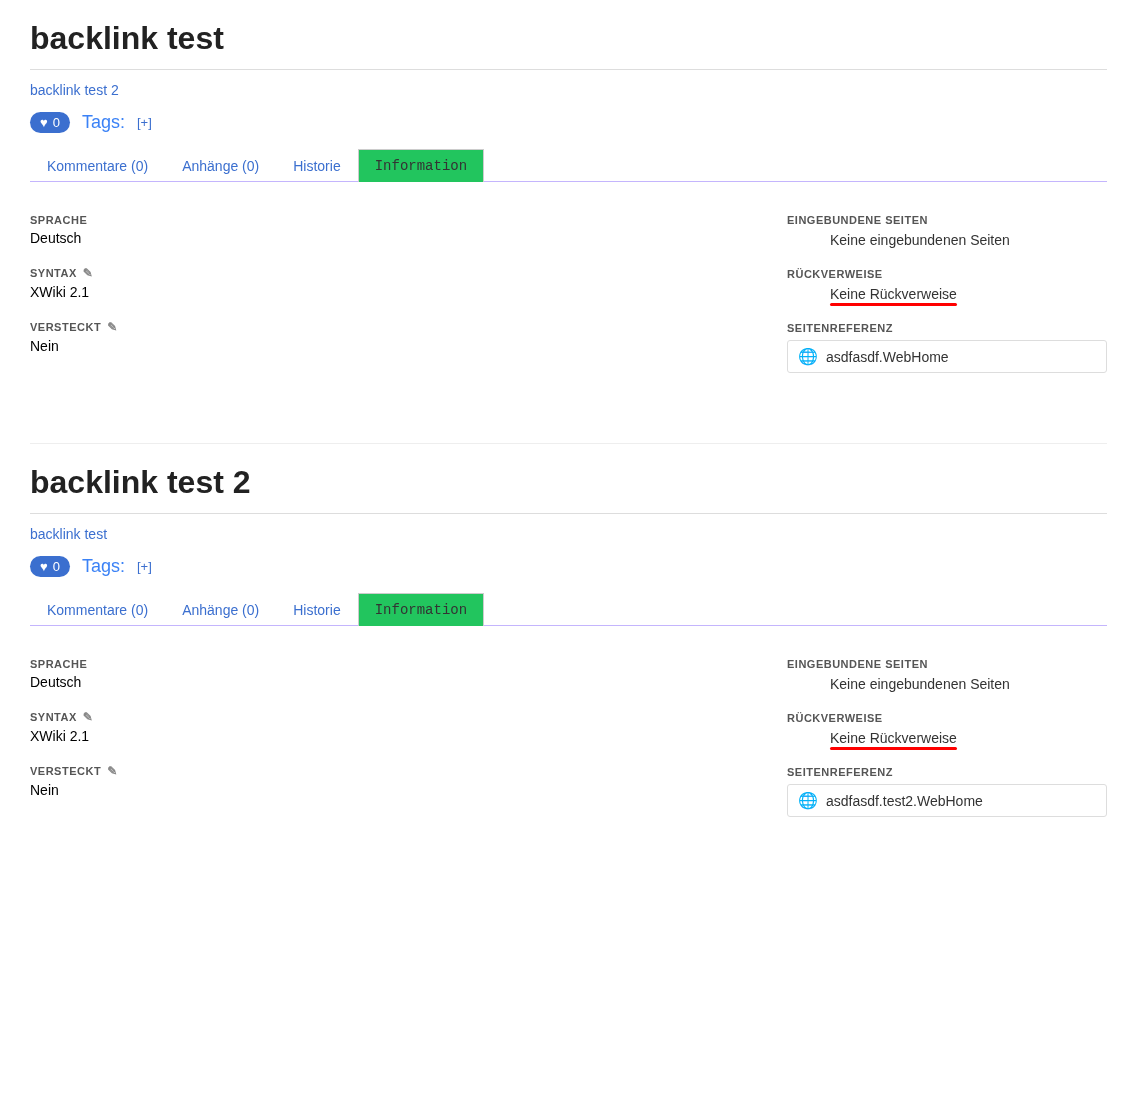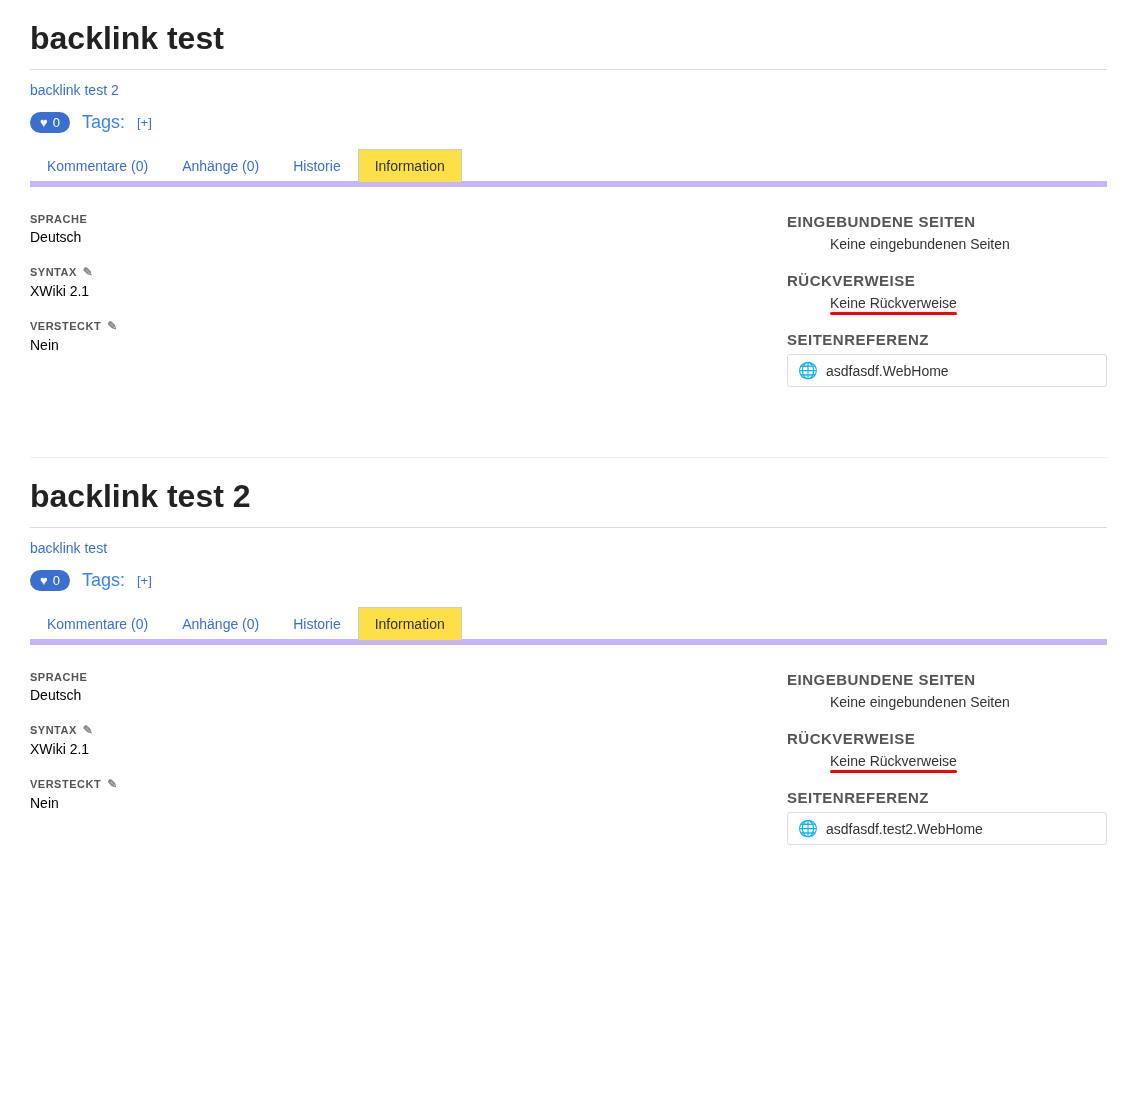--- a/index.html
+++ b/index.html
@@ -78,40 +78,41 @@
     .tags-add {
       color: #3b6fcf;
       cursor: pointer;
       font-size: 13px;
       text-decoration: none;
     }
 
     
     .tabs-bar {
       display: flex;
-      border-bottom: 6px solid #c4b5fd;
-      margin-bottom: 6px;
+      border-bottom: 1px solid #c4b5fd;
+      margin-bottom: 12px;
     }
 
     .tab-item {
       padding: 8px 16px;
       font-size: 14px;
       cursor: pointer;
       color: #3b6fcf;
       border: 1px solid transparent;
       border-bottom: none;
       margin-bottom: -1px;
       background: transparent;
     }
 
     .tab-item.active {
       color: #333;
-      background: #fde047;
+      background: #22c55e;
       border-color: #ccc;
       border-bottom-color: #fff;
+      font-family: Liberation Mono, monospace;
     }
 
     
     .info-panel {
       display: flex;
       justify-content: space-between;
       padding: 20px 0 10px 0;
       border-top: none;
     }
 
@@ -149,21 +150,21 @@
     .info-field-value {
       font-size: 14px;
       color: #000000;
     }
 
     .info-right-section {
       margin-bottom: 20px;
     }
 
     .info-right-label {
-      font-size: 15px;
+      font-size: 11px;
       font-weight: bold;
       color: #555;
       text-transform: uppercase;
       letter-spacing: 0.5px;
       margin-bottom: 6px;
     }
 
     .info-right-value {
       font-size: 14px;
       color: #333;

